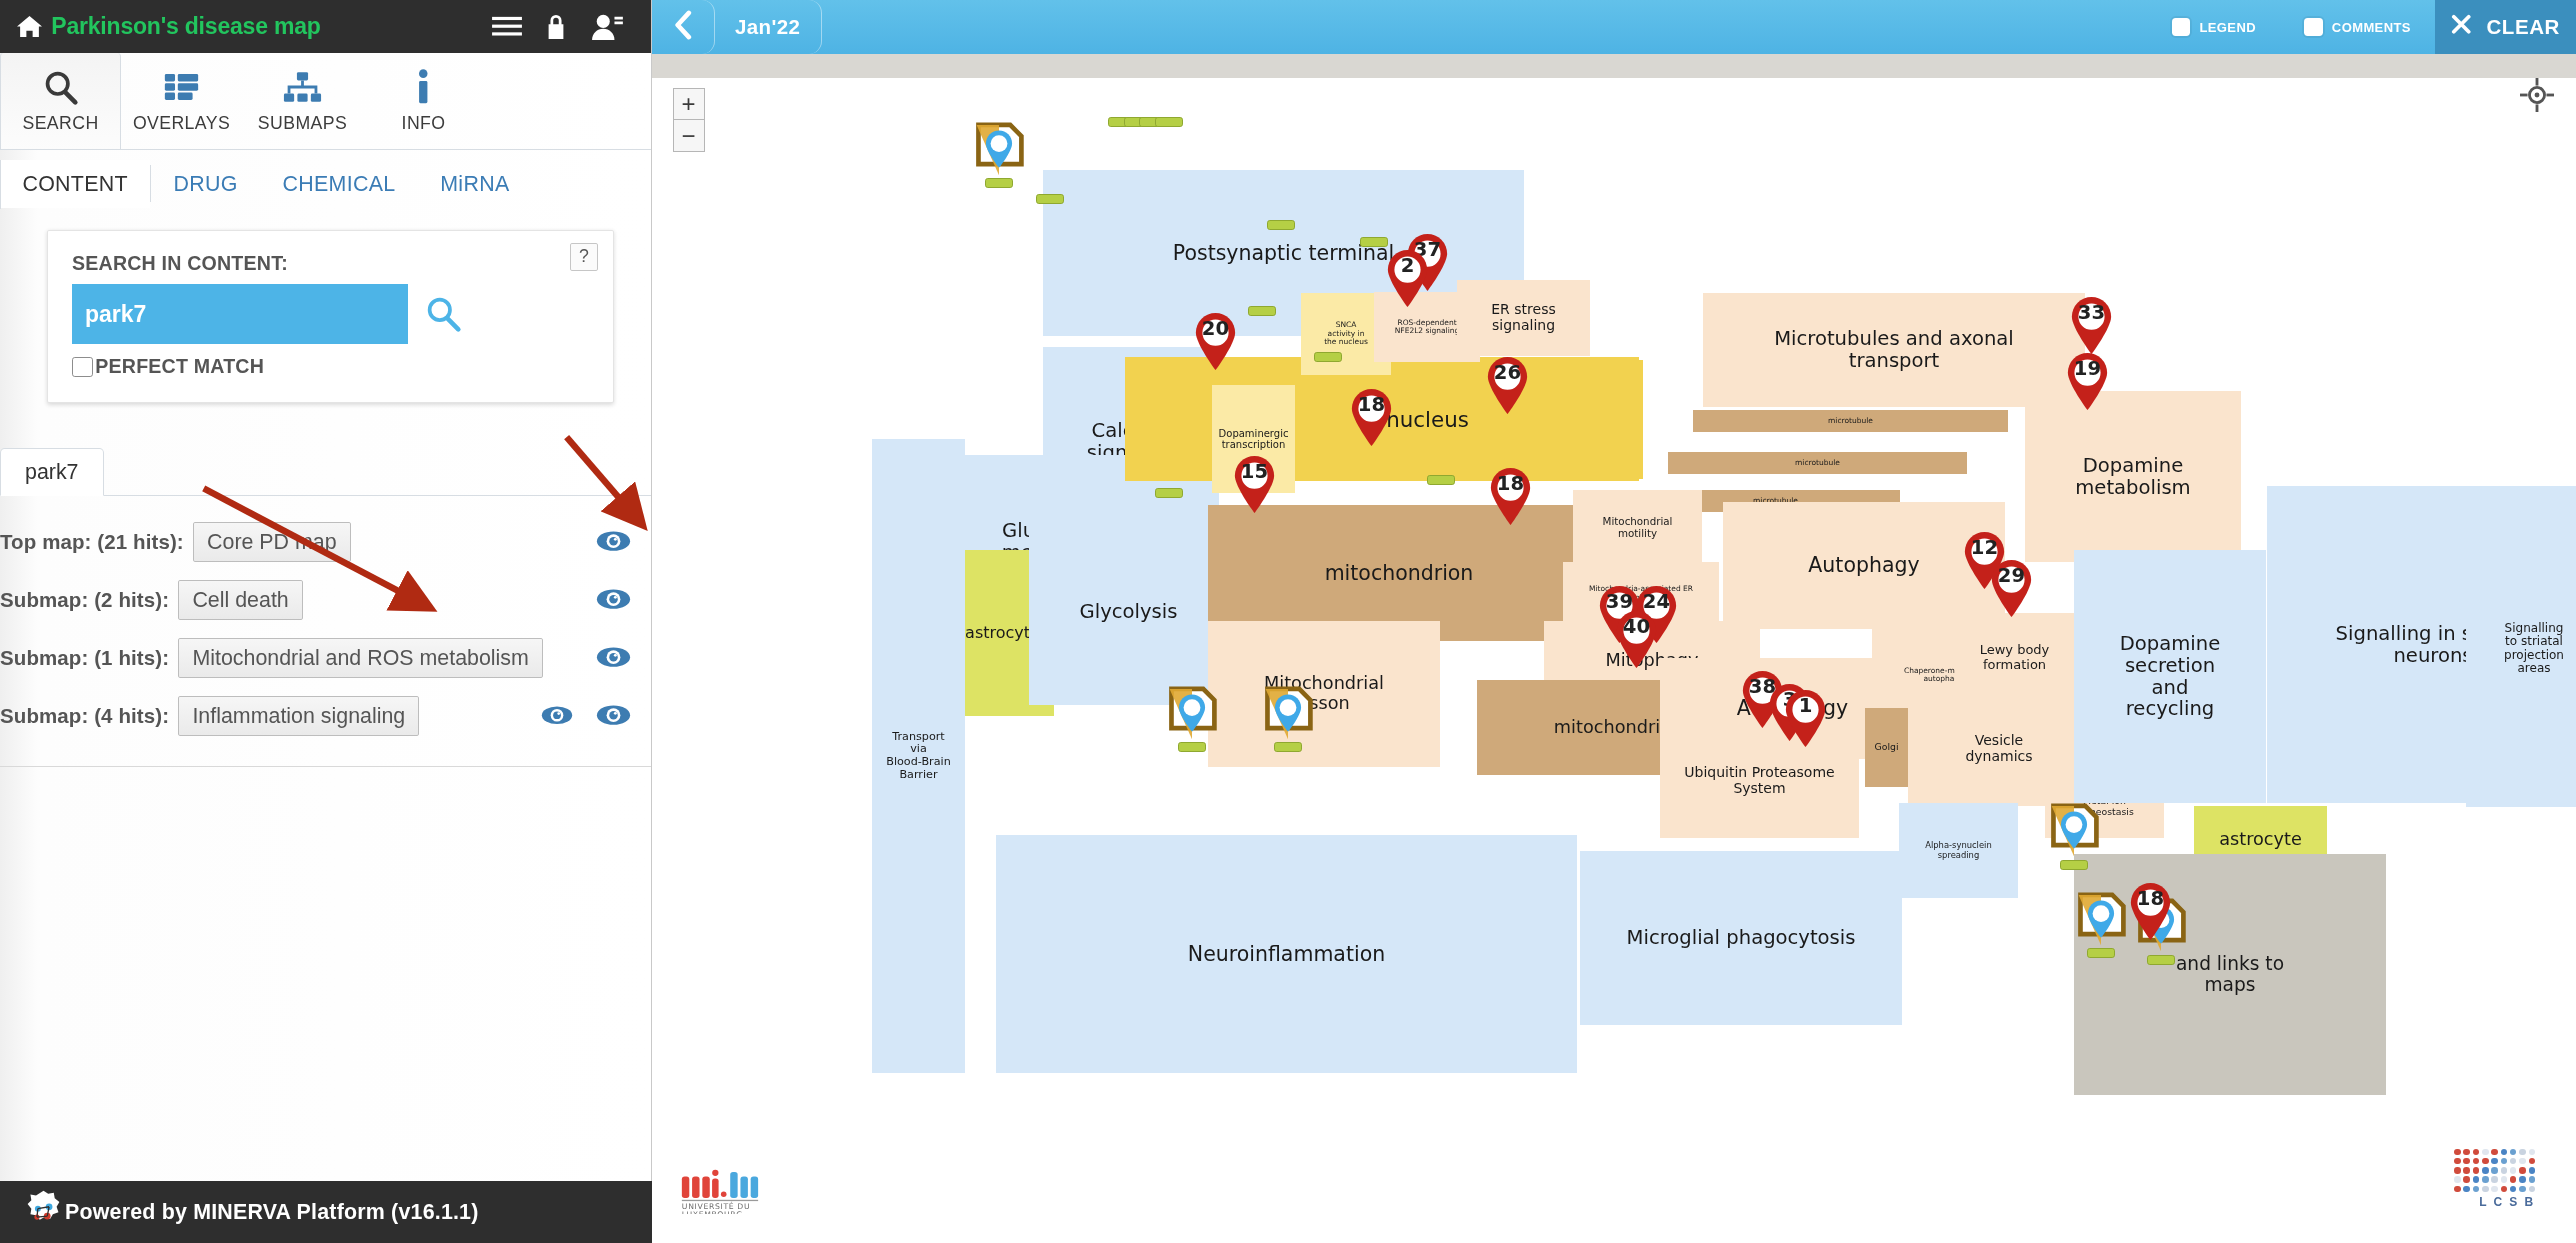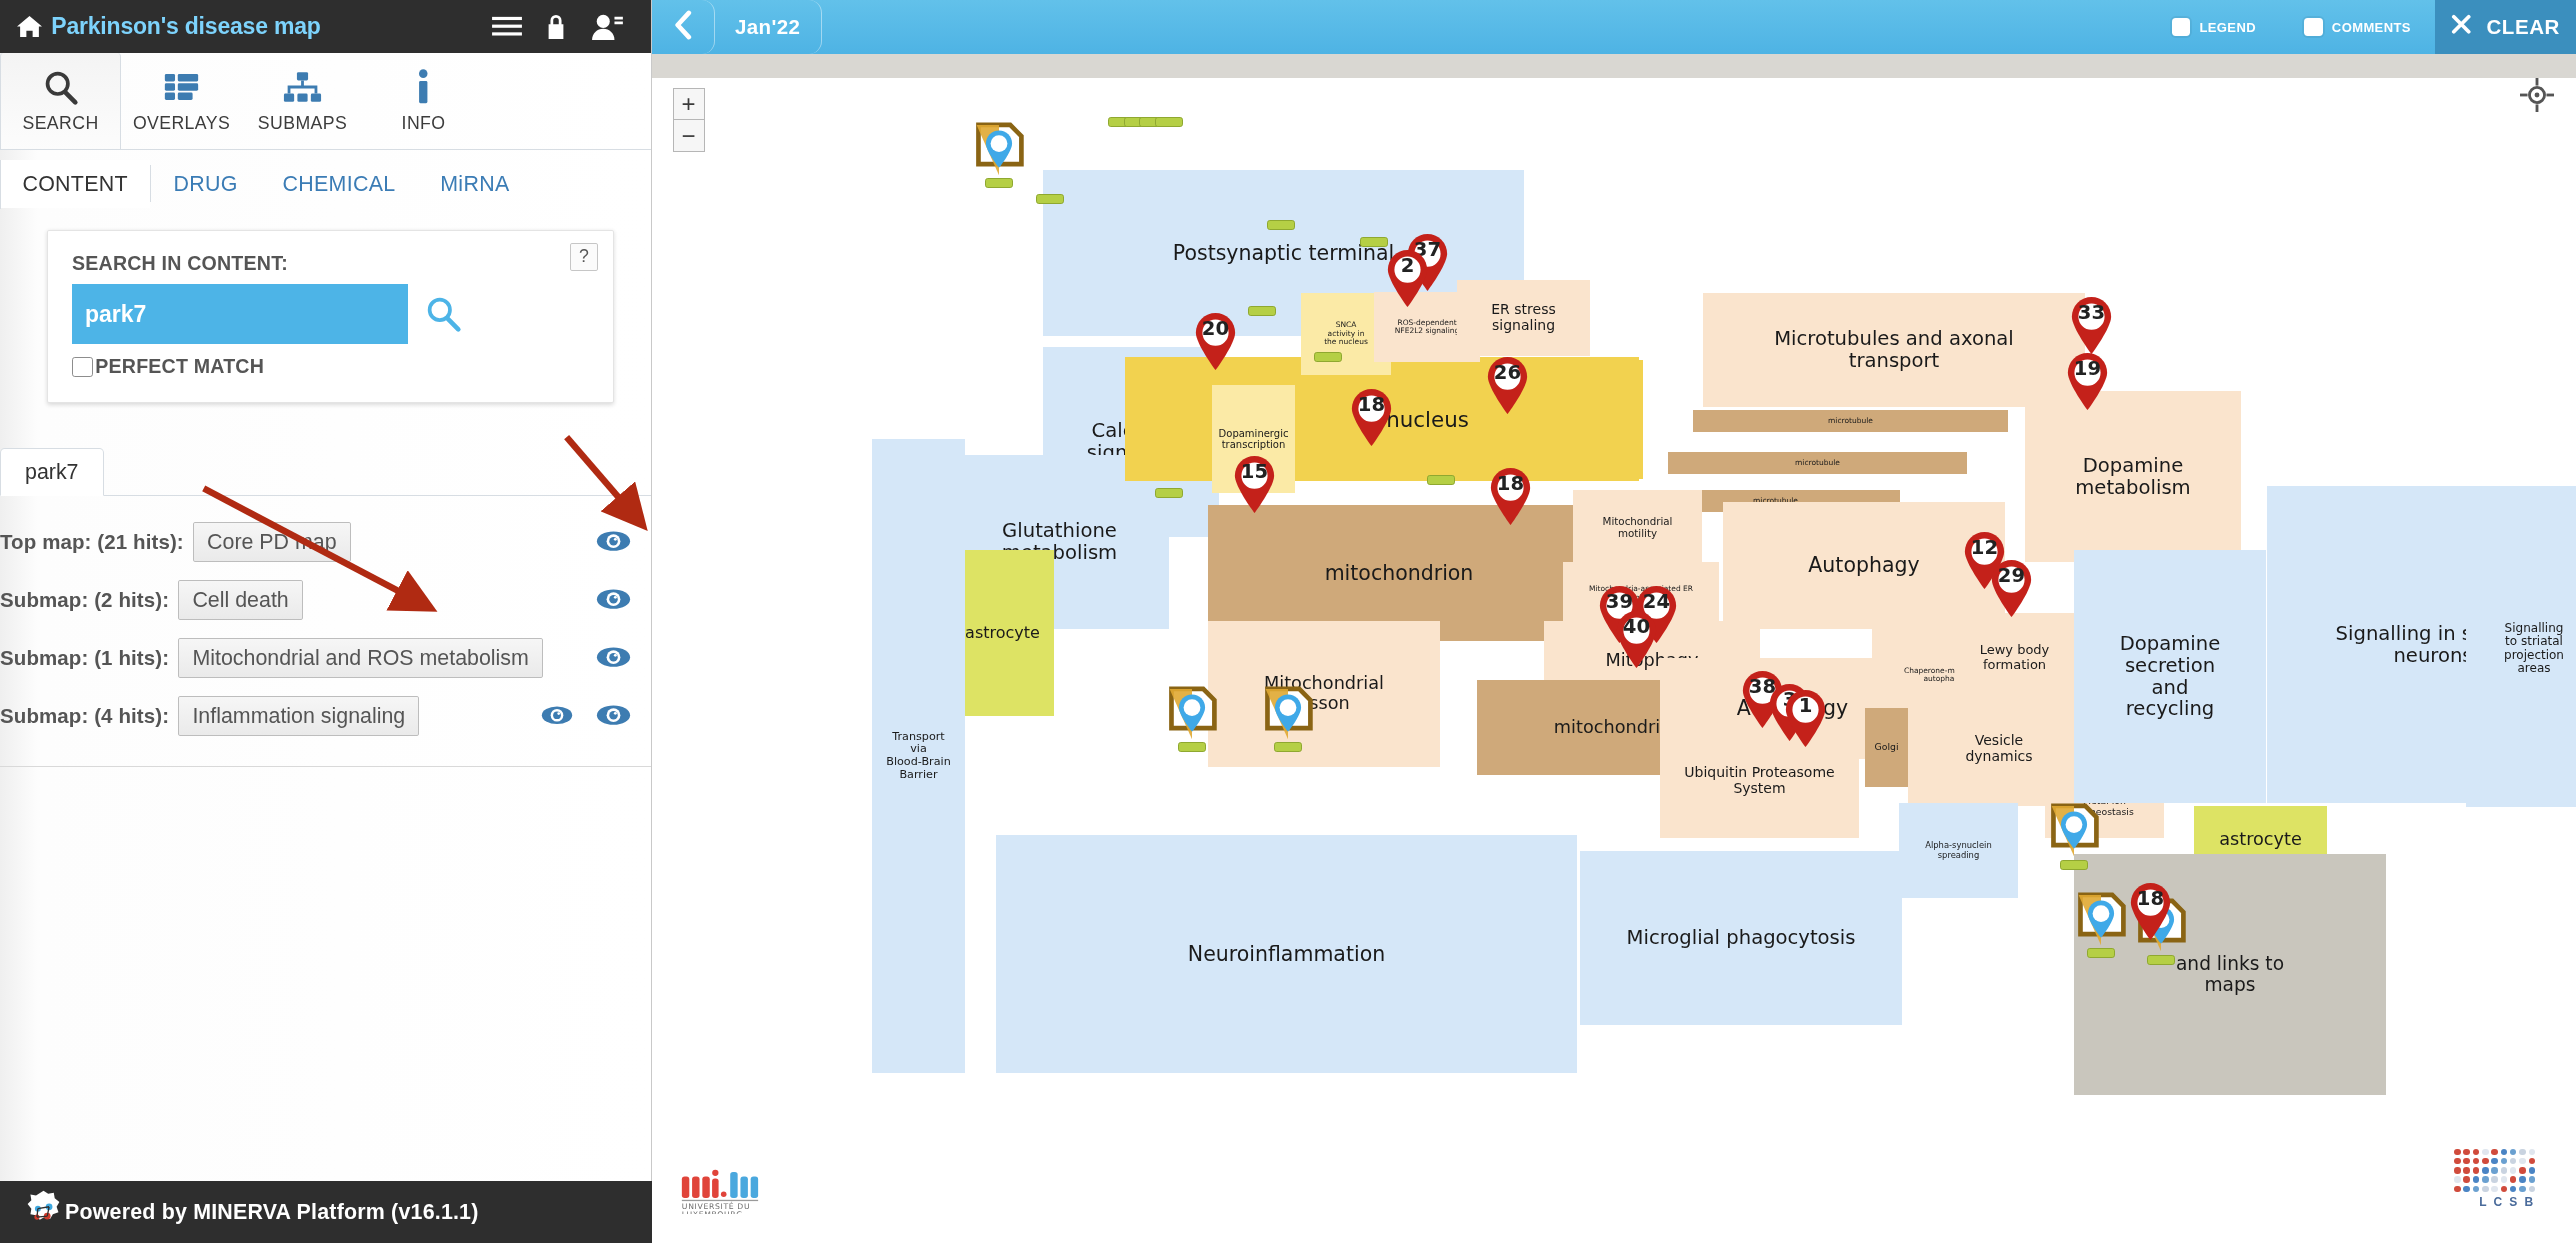--- a/index.html
+++ b/index.html
@@ -11,21 +11,21 @@
   #app { position: relative; width: 2576px; height: 1243px; display: flex; }
 
   
   #left-panel {
     width: 652px; height: 1243px; position: relative;
     background: linear-gradient(to right,#efefef 0,#fdfdfd 37px,#ffffff 100%);
     border-right: 0.9px solid #c9c9c9;
     display: flex; flex-direction: column;
   }
   .app-header {
-    height: 53px; background: #2e2e2e; color: #7dd3fc;
+    height: 53px; background: #2e2e2e; color: #22c55e;
     display: flex; align-items: center; padding: 0 17px; flex: 0 0 auto;
   }
   .app-title { font-size: 23px; font-weight: bold; letter-spacing: -0.2px; }
   .home-icon { margin-right: 9.3px; display:flex; align-items:center; }
   .header-tools { margin-left: auto; display: flex; align-items: center; gap: 22.4px; padding-right: 11.2px;}
   .header-tools svg { display: block; }
 
   
   .nav-row { height: 97px; display: flex; flex: 0 0 auto; position: relative; }
   .nav-item {
@@ -511,20 +511,23 @@
           <div class="mbox c-peach" style="left: 805px; top: 226px; width: 133px; height: 76px; font-size: 14px;">
             <span style="white-space: pre-line;">ER stress
 signaling</span>
           </div>
           <div class="mbox c-yellow2" style="left: 540px; top: 331px; width: 83px; height: 108px; font-size: 10px; margin-left: 20px;">
             <span style="white-space: pre-line;">Dopaminergic
 transcription</span>
           </div>
           <div class="mbox c-olive" style="left: 299px; top: 496px; width: 103px; height: 166px; font-size: 16px;">
             <span style="white-space: pre-line;">astrocyte</span>
+          </div>
+          <div class="mbox c-blue" style="left: 377px; top: 464px; width: 199px; height: 187px; font-size: 19.6px;">
+            <span style="white-space: pre-line;">Glycolysis</span>
           </div>
           <div class="mbox c-blue" style="left: 220px; top: 385px; width: 93px; height: 634px; font-size: 11.2px;">
             <span style="white-space: pre-line;">Transport
 via
 Blood-Brain
 Barrier</span>
           </div>
           <div class="mbox c-brown" style="left: 556px; top: 451px; width: 382px; height: 136px; font-size: 20.5px;">
             <span style="white-space: pre-line;">mitochondrion</span>
           </div>

